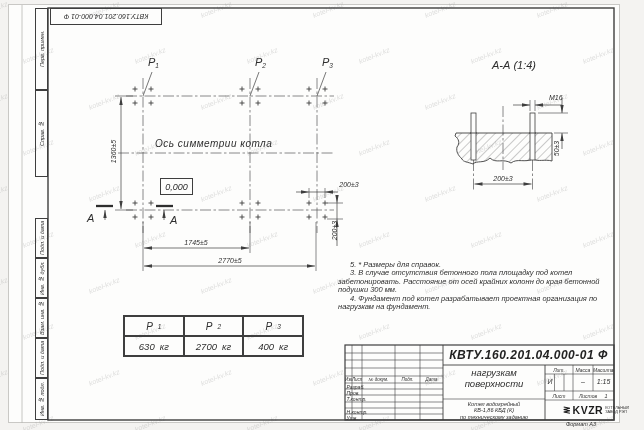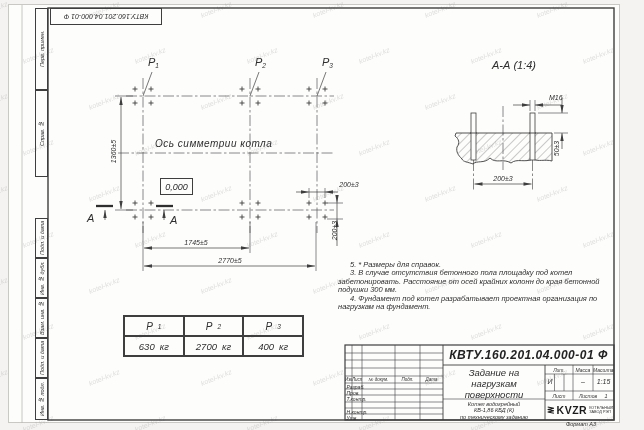--- a/index.html
+++ b/index.html
@@ -32,21 +32,21 @@
   .ptable .hd{font-size:10px;}
   .ptable .vl{font-size:9.5px;}
   .th{position:absolute;font-size:4.5px;font-style:italic;color:#2e2e2e;text-align:center;line-height:6px;white-space:nowrap;overflow:hidden;}
   .sr{position:absolute;left:346.5px;font-size:5px;font-style:italic;color:#2e2e2e;line-height:6px;white-space:nowrap;}
   #tb-doc{position:absolute;left:443px;top:346px;width:171px;height:18px;line-height:18px;text-align:center;
         font-size:12px;font-weight:bold;font-style:italic;letter-spacing:.5px;color:#222;white-space:nowrap;}
   #tb-title{position:absolute;left:443px;top:367px;width:102px;text-align:center;font-size:9.5px;
         font-style:italic;color:#2e2e2e;line-height:11px;}
   #tb-product{position:absolute;left:443px;top:401px;width:102px;text-align:center;font-size:5.5px;
         font-style:italic;color:#2e2e2e;line-height:6.3px;}
-  .logo{position:absolute;left:547px;top:402px;width:66px;height:16px;display:flex;align-items:center;gap:2px;}
+  .logo{position:absolute;left:547px;top:402px;width:66px;height:16px;display:flex;align-items:center;gap:2px;padding-left:16px;}
   .logo .kv{font-weight:bold;font-size:10.5px;letter-spacing:.5px;color:#1a1a1a;}
   .logo .co{display:flex;flex-direction:column;font-size:3.8px;line-height:4.3px;color:#2e2e2e;}
 </style>
 </head>
 <body>
 
 <div id="stage">
   <div id="sheet"></div>
   <div id="watermarks">
       <span class="wm" style="left: -24px; top: 6px;">kotel-kv.kz</span>
@@ -309,21 +309,20 @@
   </div>
 
   <div id="notes">
     <p>5. * Размеры для справок.</p>
     <p>3. В случае отсутствия бетонного пола площадку под котел забетонировать. Расстояние от осей крайних колонн до края бетонной подушки 300 мм.</p>
     <p>4. Фундамент под котел разрабатывает проектная организация по нагрузкам на фундамент.</p>
   </div>
 
   <div id="tb-doc">КВТУ.160.201.04.000-01 Ф</div>
   <div id="tb-title">
-    <div>Задание на</div>
     <div>нагрузкам</div>
     <div>поверхности</div>
   </div>
   <div id="tb-product">
     <div>Котел водогрейный</div>
     <div>КВ-1,86 КБД (К)</div>
     <div>по техническому заданию</div>
   </div>
 
   <div class="th" style="left:345px;top:377px;width:7px;">Изм.</div>

